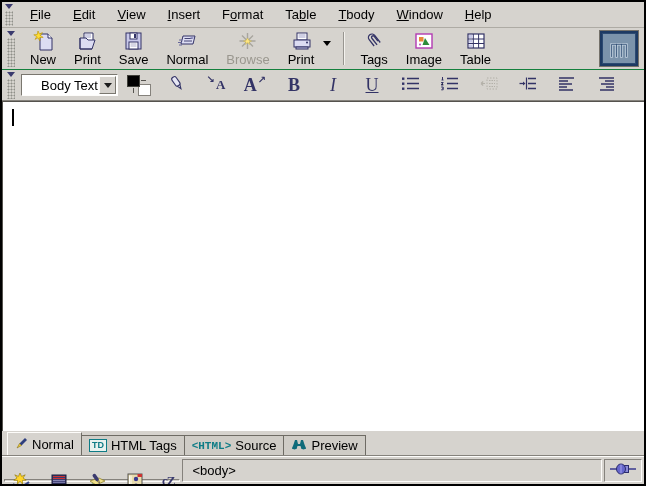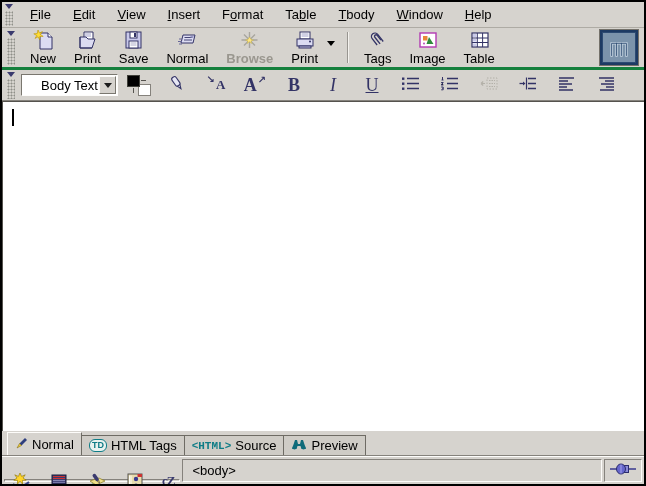--- a/index.html
+++ b/index.html
@@ -18,25 +18,25 @@
   .grippy .tri { width:0; height:0; border-left:4px solid transparent;
     border-right:4px solid transparent; border-top:5px solid #3a3a6e; margin:1px 0 2px; }
   .grippy .dots { flex:1; width:8px;
     background-image: radial-gradient(circle, #8f8f89 0.9px, rgba(0,0,0,0) 1.1px);
     background-size:3px 3px; }
   
   .menubar { height:26px; display:flex; align-items:stretch; border-bottom:1px solid #aeaba4; }
   .menu-item { display:flex; align-items:center; padding:0 11px; font-size:13px; color:#000; cursor:default; }
   .menu-item .mkey { text-decoration:underline; }
   
-  .main-toolbar { height:42px; display:flex; align-items:stretch; border-bottom:3px solid #15803d; padding:1px 2px; }
+  .main-toolbar { height:42px; display:flex; align-items:stretch; border-bottom:1px solid #15803d; padding:1px 2px; }
   .tbtn { display:flex; flex-direction:column; align-items:center; justify-content:center;
     padding:1px 9px; font-size:13px; color:#000; cursor:pointer; }
   .tbtn svg { display:block; }
-  .tbtn.disabled { color:#9a978f; cursor:default;font-weight:bold; }
+  .tbtn.disabled { color:#9a978f; cursor:default; }
   .drop-arrow { width:0; height:0; border-left:4px solid transparent; border-right:4px solid transparent;
     border-top:5px solid #000; margin:12px 6px 0 0; cursor:pointer; }
   .tsep { width:2px; align-self:stretch; margin:3px 6px; border-left:1px solid #989590; border-right:1px solid #f4f2ee; }
   .throbber { margin-left:auto; margin-right:3px; align-self:center;
     width:40px; height:37px; border:1px solid #74716a; background:#1d3a63; padding:2px; cursor:pointer; }
   .throbber .inner { width:100%; height:100%; background:#7b93ab; border:1px solid #2c4a72;
     display:flex; align-items:center; justify-content:center; }
   
   .format-toolbar { height:31px; display:flex; align-items:center; border-bottom:1px solid #85827c; padding:0 2px; }
   .combo { width:97px; height:22px; background:#fff;
@@ -70,21 +70,21 @@
     position:relative; cursor:text; }
   .caret { position:absolute; left:9px; top:7px; width:2px; height:17px; background:#000; }
   
   .tabbar { height:25px; display:flex; align-items:flex-end; padding-left:5px; background:#d6d3ce;
     border-bottom:1px solid #85827c; }
   .tab { display:flex; align-items:center; gap:4px; height:20px; padding:0 7px; font-size:13px;
     border:1px solid #6e6b64; border-bottom:none; background:#cfccc6; cursor:pointer; }
   .tab + .tab { border-left:none; }
   .tab.active { height:23px; background:#d6d3ce; border-top:1px solid #fdfcfa; border-left:1px solid #fdfcfa; }
   .badge-td { font-size:9px; font-weight:bold; color:#0e7c86; border:1px solid #0e7c86;
-    padding:0 2px; background:#e9f2ef; line-height:11px; border-radius:6px;}
+    padding:0 2px; background:#e9f2ef; line-height:11px; border-radius:0;}
   .badge-html { font-family:"Liberation Mono", monospace; font-size:11px; color:#0e7c86; font-weight:bold; }
   
   .statusbar { height:28px; display:flex; align-items:stretch; border-top:1px solid #fdfcfa; padding:2px; gap:2px; }
   .status-cell { border:1px solid; border-color:#85827c #fdfcfa #fdfcfa #85827c; display:flex; align-items:center; }
   .cell-components { padding:0 5px; gap:16px;margin-top:20px; }
   .cell-components .comp-icon { display:flex; align-items:center; cursor:pointer; }
   .cell-path { flex:1; padding-left:9px; font-size:13px; color:#000; cursor:pointer; }
   .cell-online { width:38px; justify-content:center; cursor:pointer; }
   .cz { font-family:"Liberation Serif",serif; font-weight:bold; font-size:13px; color:#3a3a6e; letter-spacing:-1px;}
 </style>

